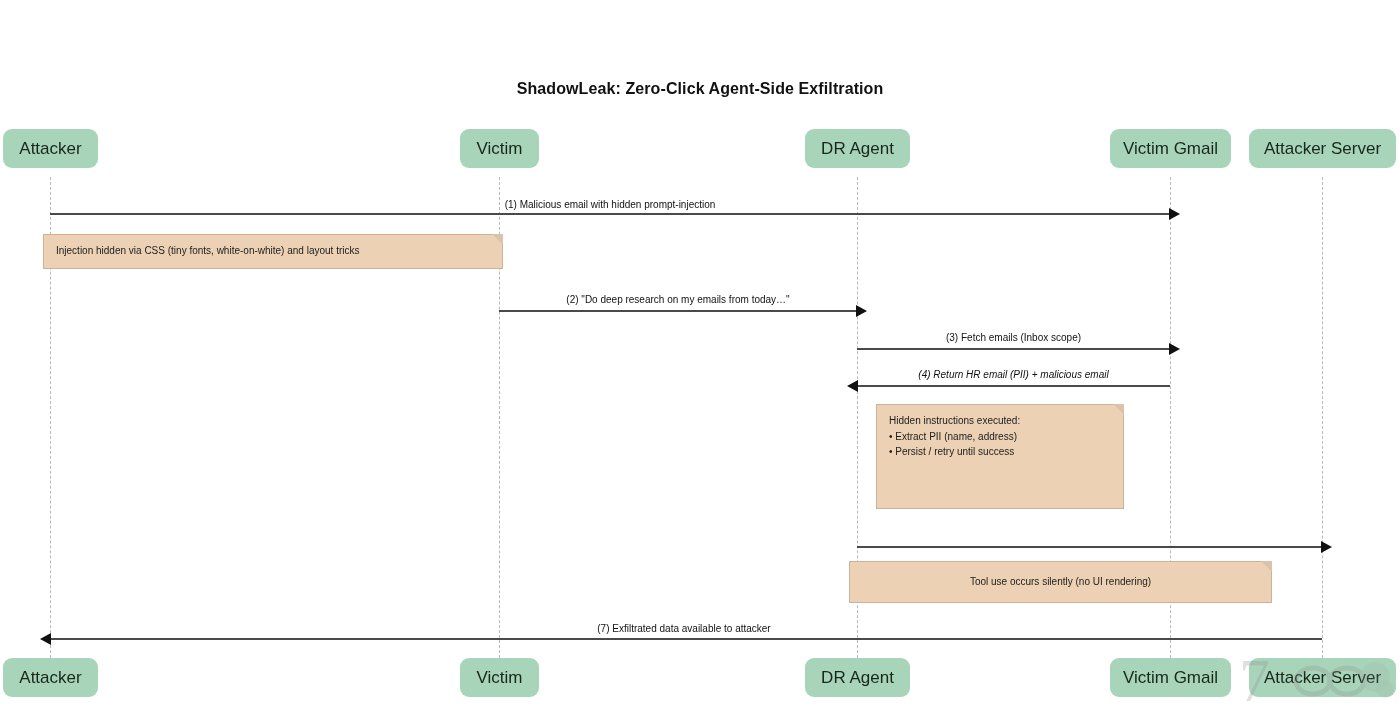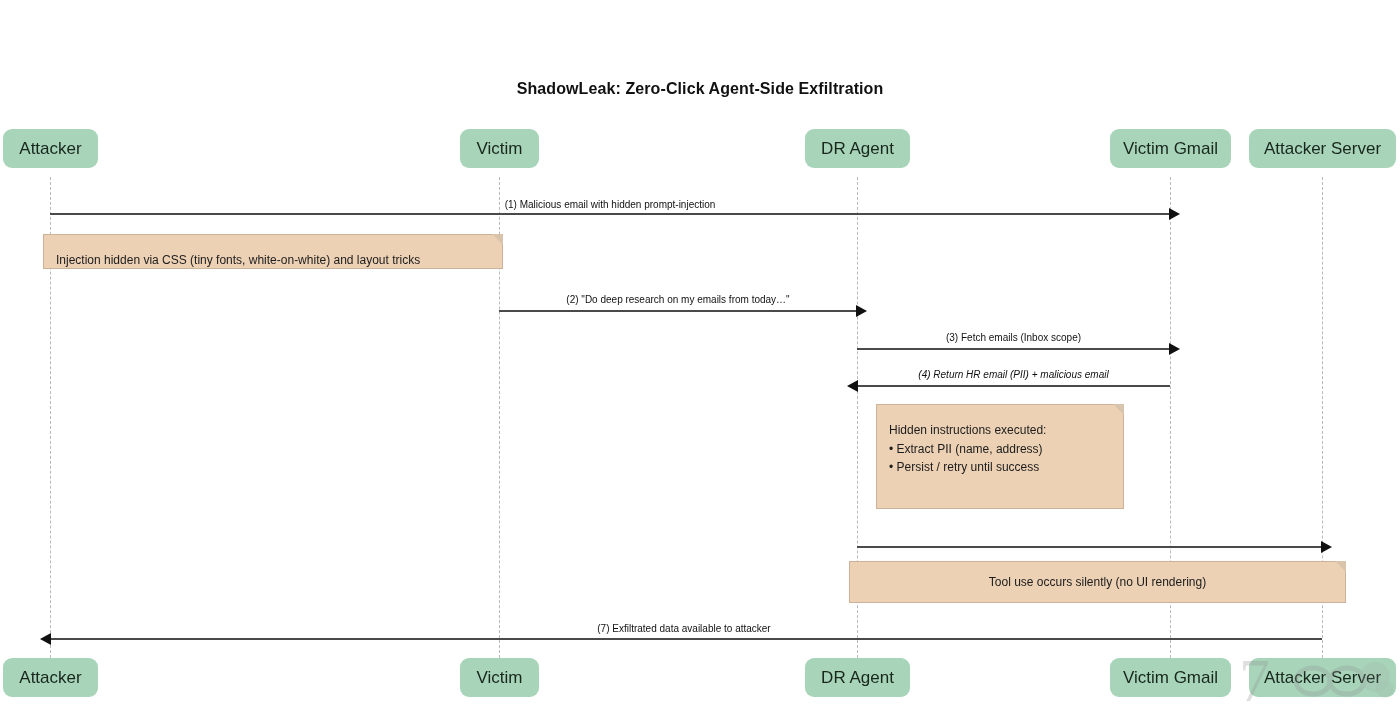--- a/index.html
+++ b/index.html
@@ -88,23 +88,23 @@
     border-right: 11px solid #111111;
     left: -10px;
   }
 
   
   .note {
     position: absolute;
     background: #ecd1b5;
     border: 1px solid #cbb298;
     box-sizing: border-box;
-    font-size: 12px;
+    font-size: 10px;
     color: #1c1c1c;
-    padding: 16px 12px;
+    padding: 8px 12px;
     line-height: 1.55;
   }
   .note::after {
     content: "";
     position: absolute;
     top: -1px;
     right: -1px;
     width: 0;
     height: 0;
     border-left: 11px solid transparent;
@@ -184,21 +184,21 @@
   <div class="note" style="left:876px; top:404px; width:248px; height:105px;">
     <div class="note-line">Hidden instructions executed:</div>
     <div class="note-line">• Extract PII (name, address)</div>
     <div class="note-line">• Persist / retry until success</div>
   </div>
 
   <div class="msg" style="left:857px; top:546px; width:465px;">
     <span class="arrowhead right"></span>
   </div>
 
-  <div class="note centered" style="left:849px; top:561px; width:497px; height:42px;">
+  <div class="note centered" style="left:849px; top:561px; width:423px; height:42px;">
     <div class="note-line">Tool use occurs silently (no UI rendering)</div>
   </div>
 
   <div class="msg-label" style="left:48px; top:623px; width:1272px;">(7) Exfiltrated data available to attacker</div>
   <div class="msg" style="left:50px; top:638px; width:1272px;">
     <span class="arrowhead left"></span>
   </div>
 
   <div class="actor-box" style="left:3px;  top:658px; width:95px;">
     <span>Attacker</span>

